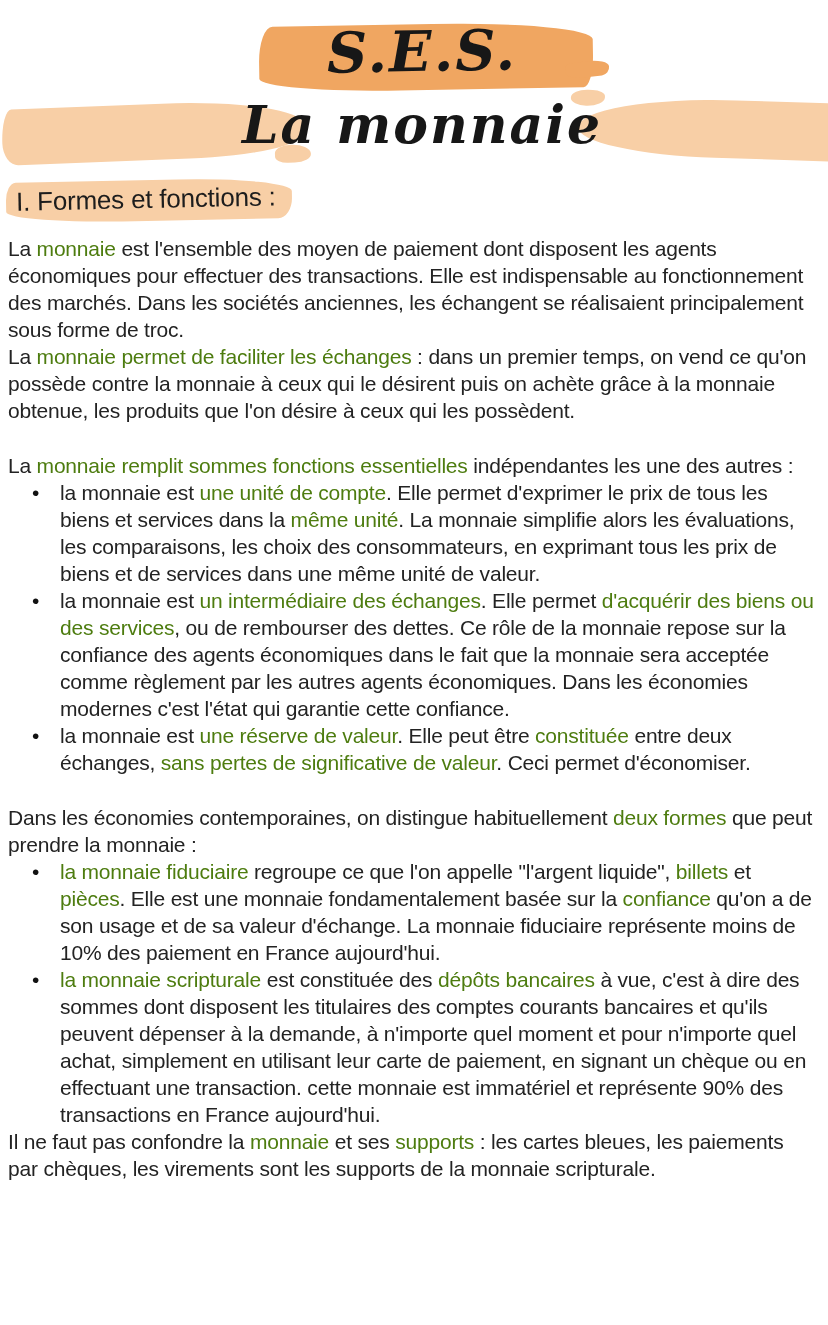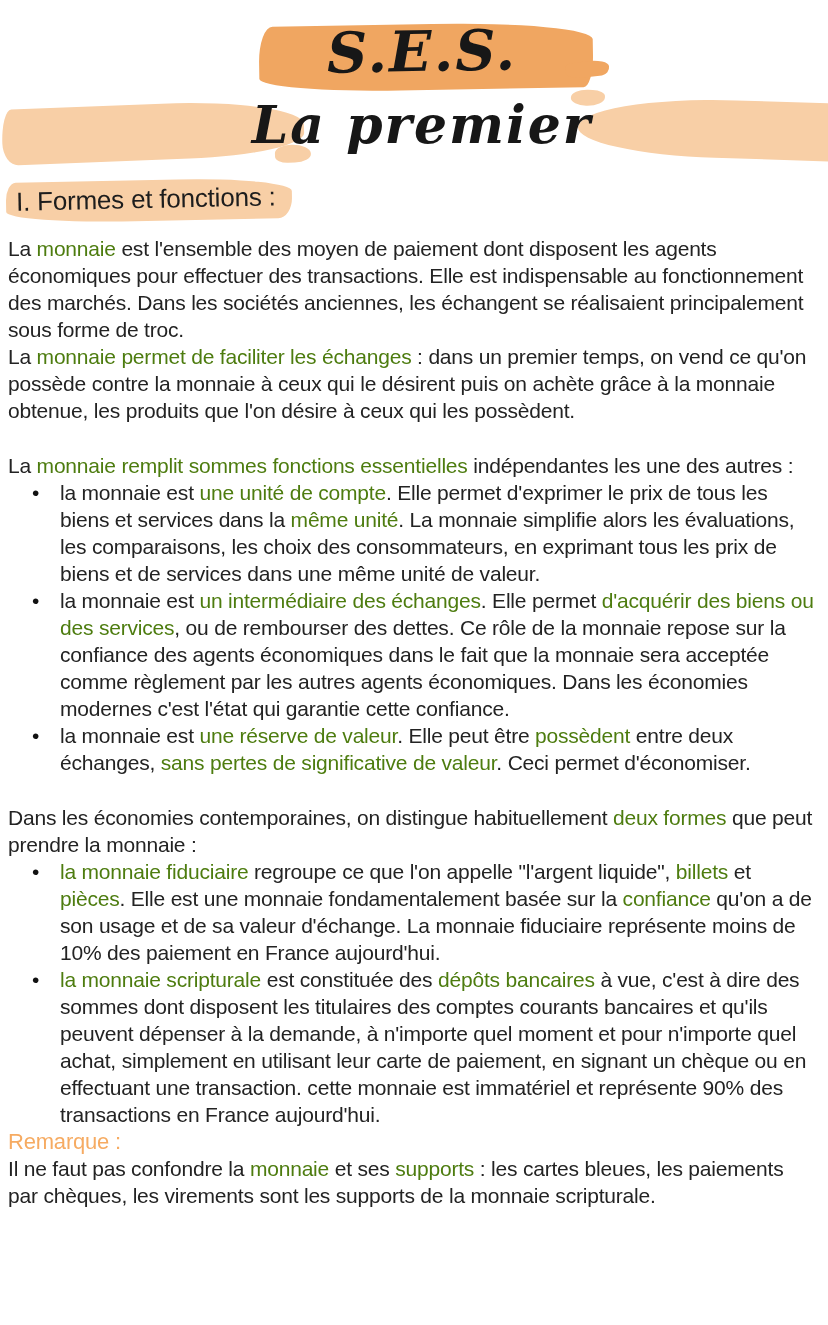--- a/index.html
+++ b/index.html
@@ -73,42 +73,41 @@
 </head>
 <body>
 
 <div class="page">
 
   <div class="header">
     <div class="brush brush-title"></div>
     <h1 class="title">S.E.S.</h1>
     <div class="brush stroke-left"></div>
     <div class="brush stroke-right"></div>
-    <h2 class="subtitle">La premier</h2>
+    <h2 class="subtitle">La monnaie</h2>
   </div>
 
   <h3 class="section-heading">
     <span class="heading-text">I. Formes et fonctions :</span>
   </h3>
 
   <div class="content">
 
     <p><span>La </span><span class="hl">monnaie</span><span> est l'ensemble des moyen de paiement dont disposent les agents économiques pour effectuer des transactions. Elle est indispensable au fonctionnement des marchés. Dans les sociétés anciennes, les échangent se réalisaient principalement sous forme de troc.</span></p>
     <p><span>La </span><span class="hl">monnaie permet de faciliter les échanges</span><span> : dans un premier temps, on vend ce qu'on possède contre la monnaie à ceux qui le désirent puis on achète grâce à la monnaie obtenue, les produits que l'on désire à ceux qui les possèdent.</span></p>
 
     <p class="spaced"><span>La </span><span class="hl">monnaie remplit sommes fonctions essentielles</span><span> indépendantes les une des autres :</span></p>
     <ul class="bullet-list">
       <li><span class="bullet">•</span><span><span>la monnaie est </span><span class="hl">une unité de compte</span><span>. Elle permet d'exprimer le prix de tous les biens et services dans la </span><span class="hl">même unité</span><span>. La monnaie simplifie alors les évaluations, les comparaisons, les choix des consommateurs, en exprimant tous les prix de biens et de services dans une même unité de valeur.</span></span></li>
       <li><span class="bullet">•</span><span><span>la monnaie est </span><span class="hl">un intermédiaire des échanges</span><span>. Elle permet </span><span class="hl">d'acquérir des biens ou des services</span><span>, ou de rembourser des dettes. Ce rôle de la monnaie repose sur la confiance des agents économiques dans le fait que la monnaie sera acceptée comme règlement par les autres agents économiques. Dans les économies modernes c'est l'état qui garantie cette confiance.</span></span></li>
-      <li><span class="bullet">•</span><span><span>la monnaie est </span><span class="hl">une réserve de valeur</span><span>. Elle peut être </span><span class="hl">possèdent</span><span> entre deux échanges, </span><span class="hl">sans pertes de significative de valeur</span><span>. Ceci permet d'économiser.</span></span></li>
+      <li><span class="bullet">•</span><span><span>la monnaie est </span><span class="hl">une réserve de valeur</span><span>. Elle peut être </span><span class="hl">constituée</span><span> entre deux échanges, </span><span class="hl">sans pertes de significative de valeur</span><span>. Ceci permet d'économiser.</span></span></li>
     </ul>
 
     <p class="spaced"><span>Dans les économies contemporaines, on distingue habituellement </span><span class="hl">deux formes</span><span> que peut prendre la monnaie :</span></p>
     <ul class="bullet-list">
       <li><span class="bullet">•</span><span><span class="hl">la monnaie fiduciaire</span><span> regroupe ce que l'on appelle "l'argent liquide", </span><span class="hl">billets</span><span> et </span><span class="hl">pièces</span><span>. Elle est une monnaie fondamentalement basée sur la </span><span class="hl">confiance</span><span> qu'on a de son usage et de sa valeur d'échange. La monnaie fiduciaire représente moins de 10% des paiement en France aujourd'hui.</span></span></li>
       <li><span class="bullet">•</span><span><span class="hl">la monnaie scripturale</span><span> est constituée des </span><span class="hl">dépôts bancaires</span><span> à vue, c'est à dire des sommes dont disposent les titulaires des comptes courants bancaires et qu'ils peuvent dépenser à la demande, à n'importe quel moment et pour n'importe quel achat, simplement en utilisant leur carte de paiement, en signant un chèque ou en effectuant une transaction. cette monnaie est immatériel et représente 90% des transactions en France aujourd'hui.</span></span></li>
     </ul>
 
-    <p class="remark-heading">Remarque :</p>
     <p><span>Il ne faut pas confondre la </span><span class="hl">monnaie</span><span> et ses </span><span class="hl">supports</span><span> : les cartes bleues, les paiements par chèques, les virements sont les supports de la monnaie scripturale.</span></p>
 
   </div>
 </div>
 
 </body></html>

